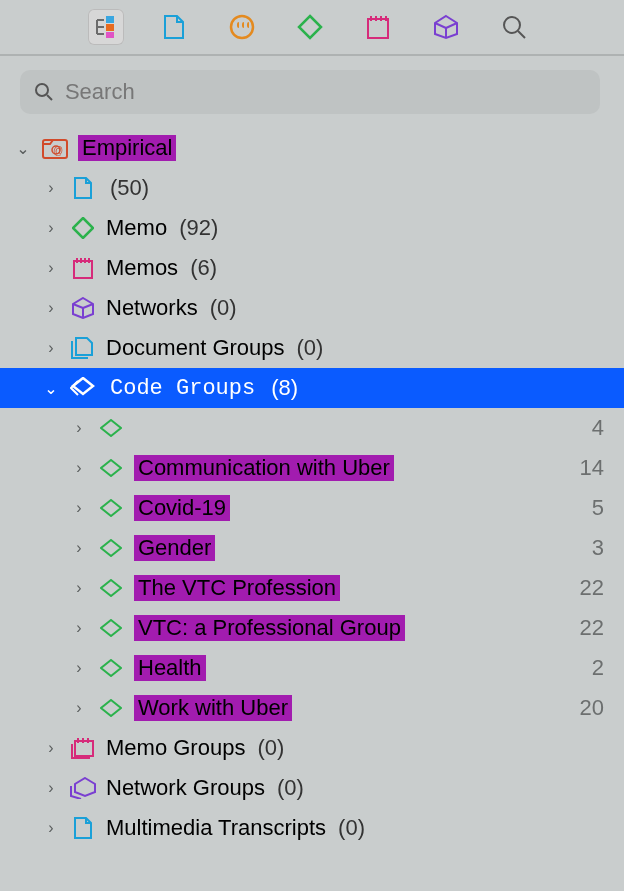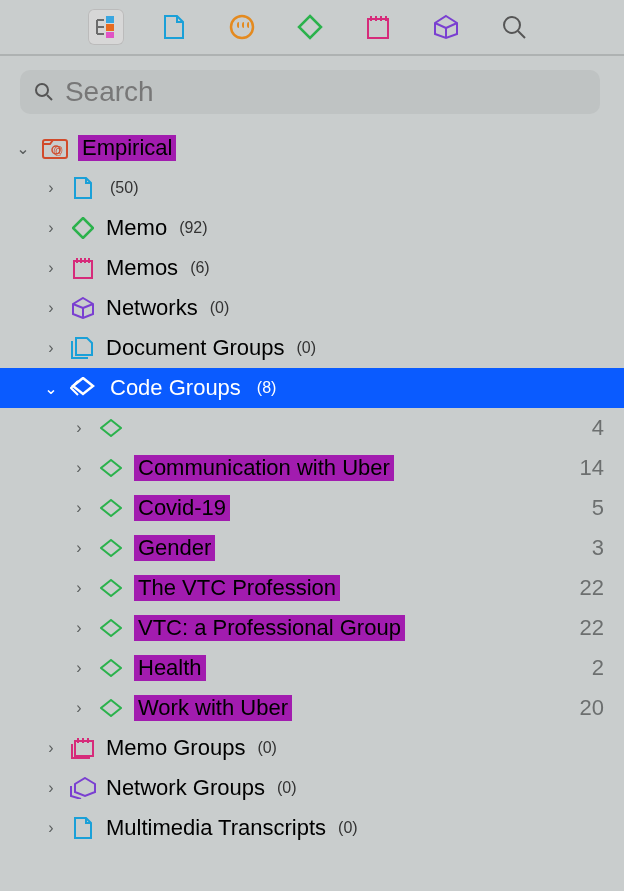--- a/index.html
+++ b/index.html
@@ -41,21 +41,21 @@
     background: #bfc3c3;
     border-radius: 10px;
     height: 44px;
     padding: 0 14px;
     gap: 10px;
   }
   .search input {
     border: none;
     background: transparent;
     outline: none;
-    font-size: 28px;
+    font-size: 22px;
     color: #0c4a6e;
     width: 100%;
   }
   .search input::placeholder { color: #777; }
   .tree { padding: 4px 0; }
   .row {
     display: flex;
     align-items: center;
     height: 40px;
     padding-right: 20px;
@@ -73,22 +73,22 @@
   }
   .row.selected .chev { color: #fff; }
   .icon-slot {
     width: 30px;
     display: flex;
     justify-content: center;
     align-items: center;
   }
   .lbl { font-size: 22px; }
   .lbl.hl { background: #a21caf; padding: 0 4px; }
-  .row.selected .lbl.hl { background: transparent; }
-  .cnt { font-size: 16px; color: #333; margin-left: 4px; }
+  .row.selected .lbl.hl { background: transparent; font-family: Liberation Mono, monospace; }
+  .cnt { font-size: 22px; color: #333; margin-left: 4px; }
   .row.selected .cnt { color: #fff; }
   .right-count {
     margin-left: auto;
     font-size: 22px;
     color: #6c6f6f;
   }
   .indent-0 { padding-left: 14px; }
   .indent-1 { padding-left: 42px; }
   .indent-2 { padding-left: 70px; }
   svg { display: block; }

